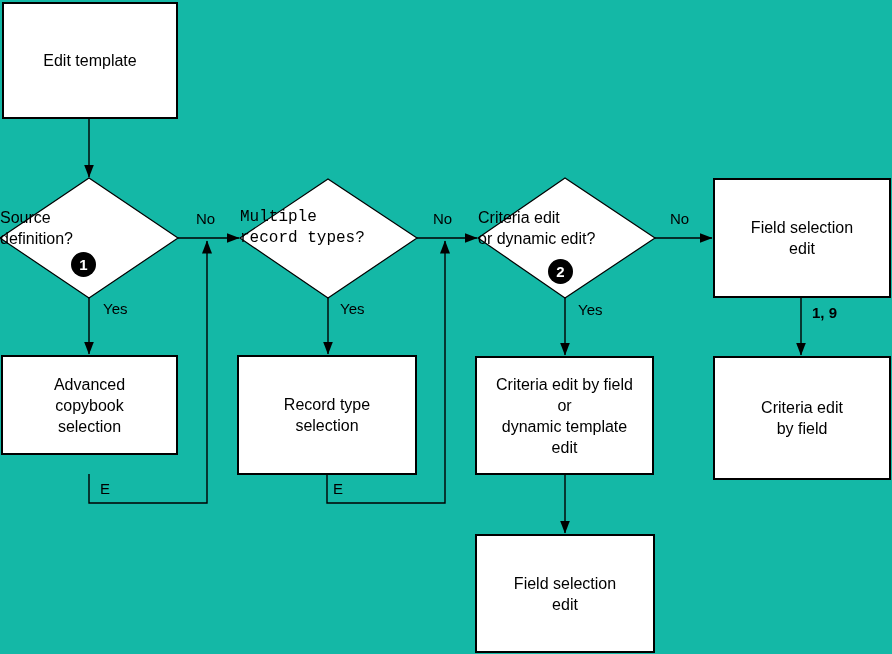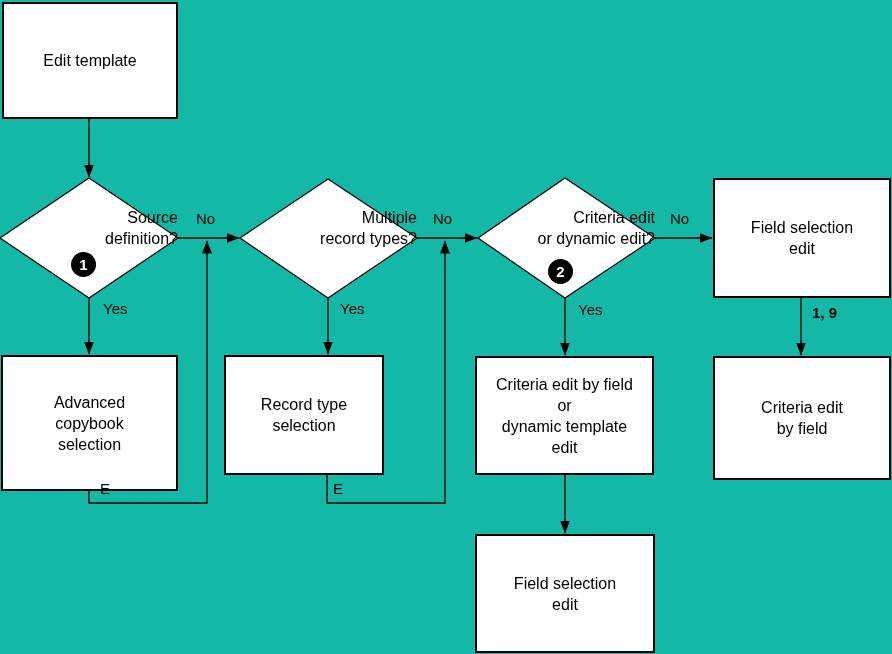--- a/index.html
+++ b/index.html
@@ -31,21 +31,21 @@
     box-sizing: border-box;
     font-size: 16px;
     line-height: 21px;
     color: #000000;
   }
   .node-label {
     white-space: pre-line;
   }
   .diamond-label {
     position: absolute;
-    text-align: right;
+    text-align: left;
     font-size: 16px;
     line-height: 21px;
     color: #000000;
     white-space: pre-line;
   }
   .edge-label {
     position: absolute;
     font-size: 15px;
     line-height: 19px;
     color: #000000;
@@ -104,27 +104,27 @@
     <line class="edge" x1="565" y1="475" x2="565" y2="533" marker-end="url(#arrow)"></line>
 
     <polyline class="edge" points="89,474 89,503 207,503 207,241" marker-end="url(#arrow)"></polyline>
     <polyline class="edge" points="327,475 327,503 445,503 445,241" marker-end="url(#arrow)"></polyline>
   </svg>
 
   <div class="node" style="left:2px; top:2px; width:176px; height:117px;">
     <span class="node-label">Edit template</span>
   </div>
 
-  <div class="node" style="left:1px; top:355px; width:177px; height:136px;">
+  <div class="node" style="left:1px; top:355px; width:177px; height:100px;">
     <span class="node-label">Advanced
 copybook
 selection</span>
   </div>
 
-  <div class="node" style="left:224px; top:355px; width:160px; height:120px;text-align:center;">
+  <div class="node" style="left:237px; top:355px; width:180px; height:120px;text-align:center;">
     <span class="node-label">Record type
 selection</span>
   </div>
 
   <div class="node" style="left:475px; top:356px; width:179px; height:119px;">
     <span class="node-label">Criteria edit by field
 or
 dynamic template
 edit</span>
   </div>
@@ -139,21 +139,21 @@
 by field</span>
   </div>
 
   <div class="node" style="left:475px; top:534px; width:180px; height:119px;">
     <span class="node-label">Field selection
 edit</span>
   </div>
 
   <div class="diamond-label" style="left:0px; top:207px; width:178px;">Source
 definition?</div>
-  <div class="diamond-label" style="left:240px; top:207px; width:177px;">Multiple
+  <div class="diamond-label" style="left:240px; top:207px; width:177px;font-family:Liberation Mono, monospace;">Multiple
 record types?</div>
   <div class="diamond-label" style="left:478px; top:207px; width:177px;">Criteria edit
 or dynamic edit?</div>
 
   <div class="badge" style="left:71px; top:252px;">1</div>
   <div class="badge" style="left:548px; top:259px;">2</div>
 
   <span class="edge-label" style="left:196px; top:209px;">No</span>
   <span class="edge-label" style="left:433px; top:209px;">No</span>
   <span class="edge-label" style="left:670px; top:209px;">No</span>

